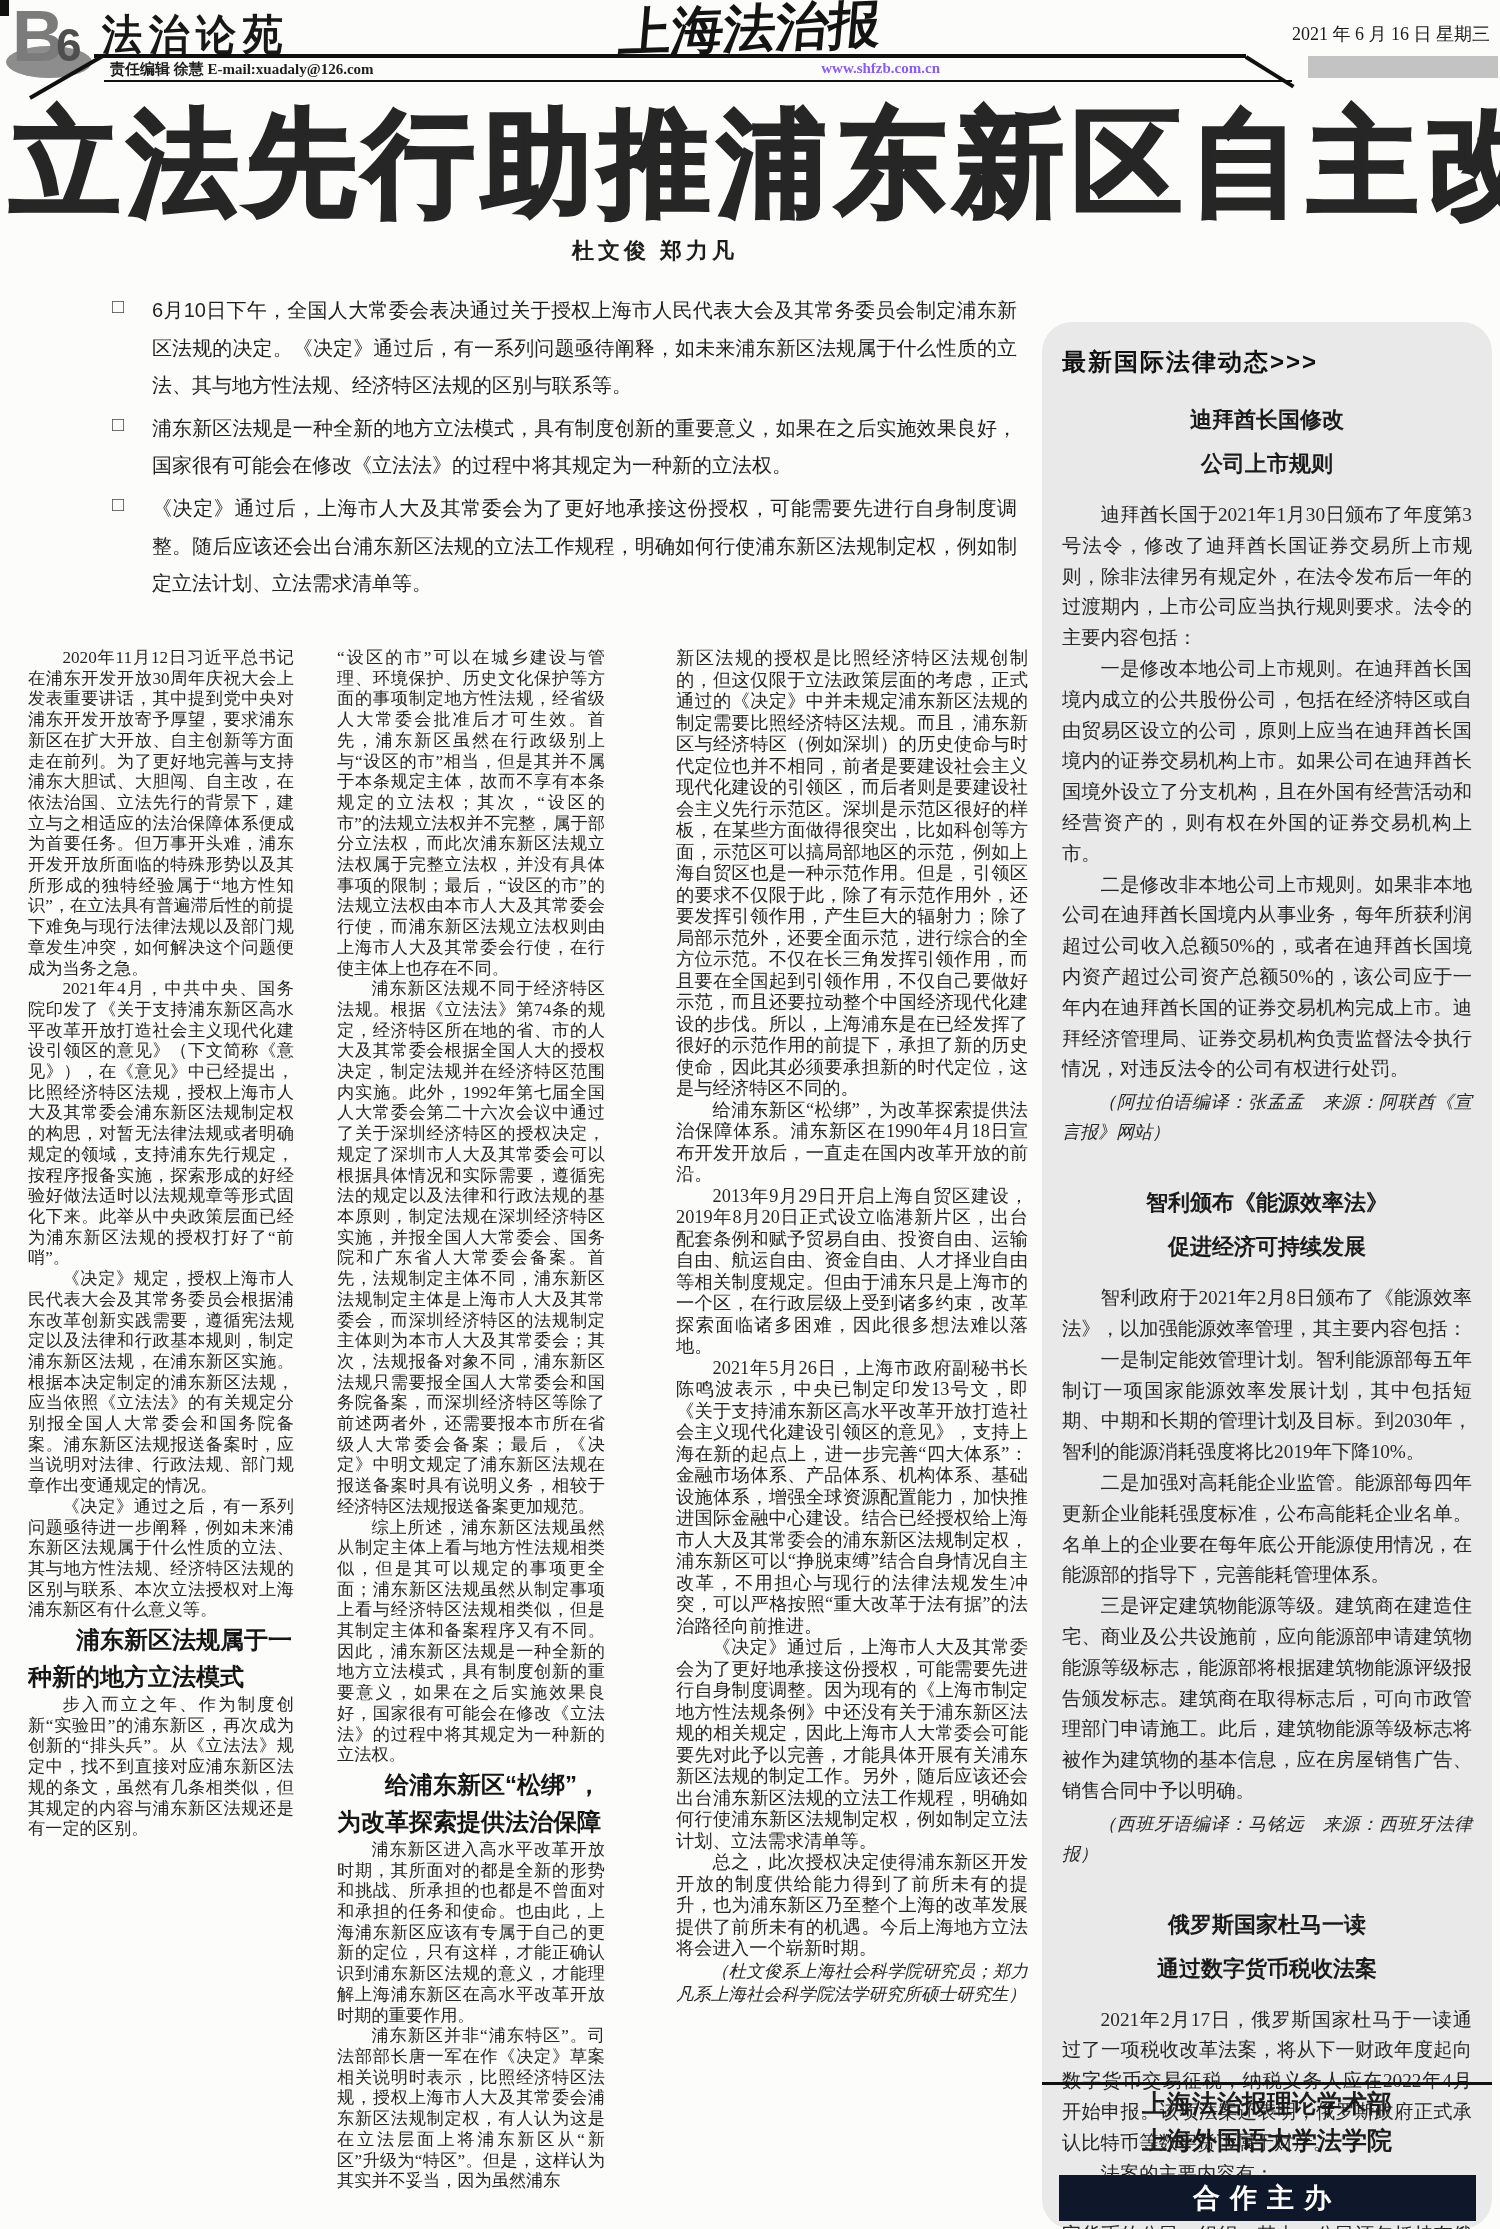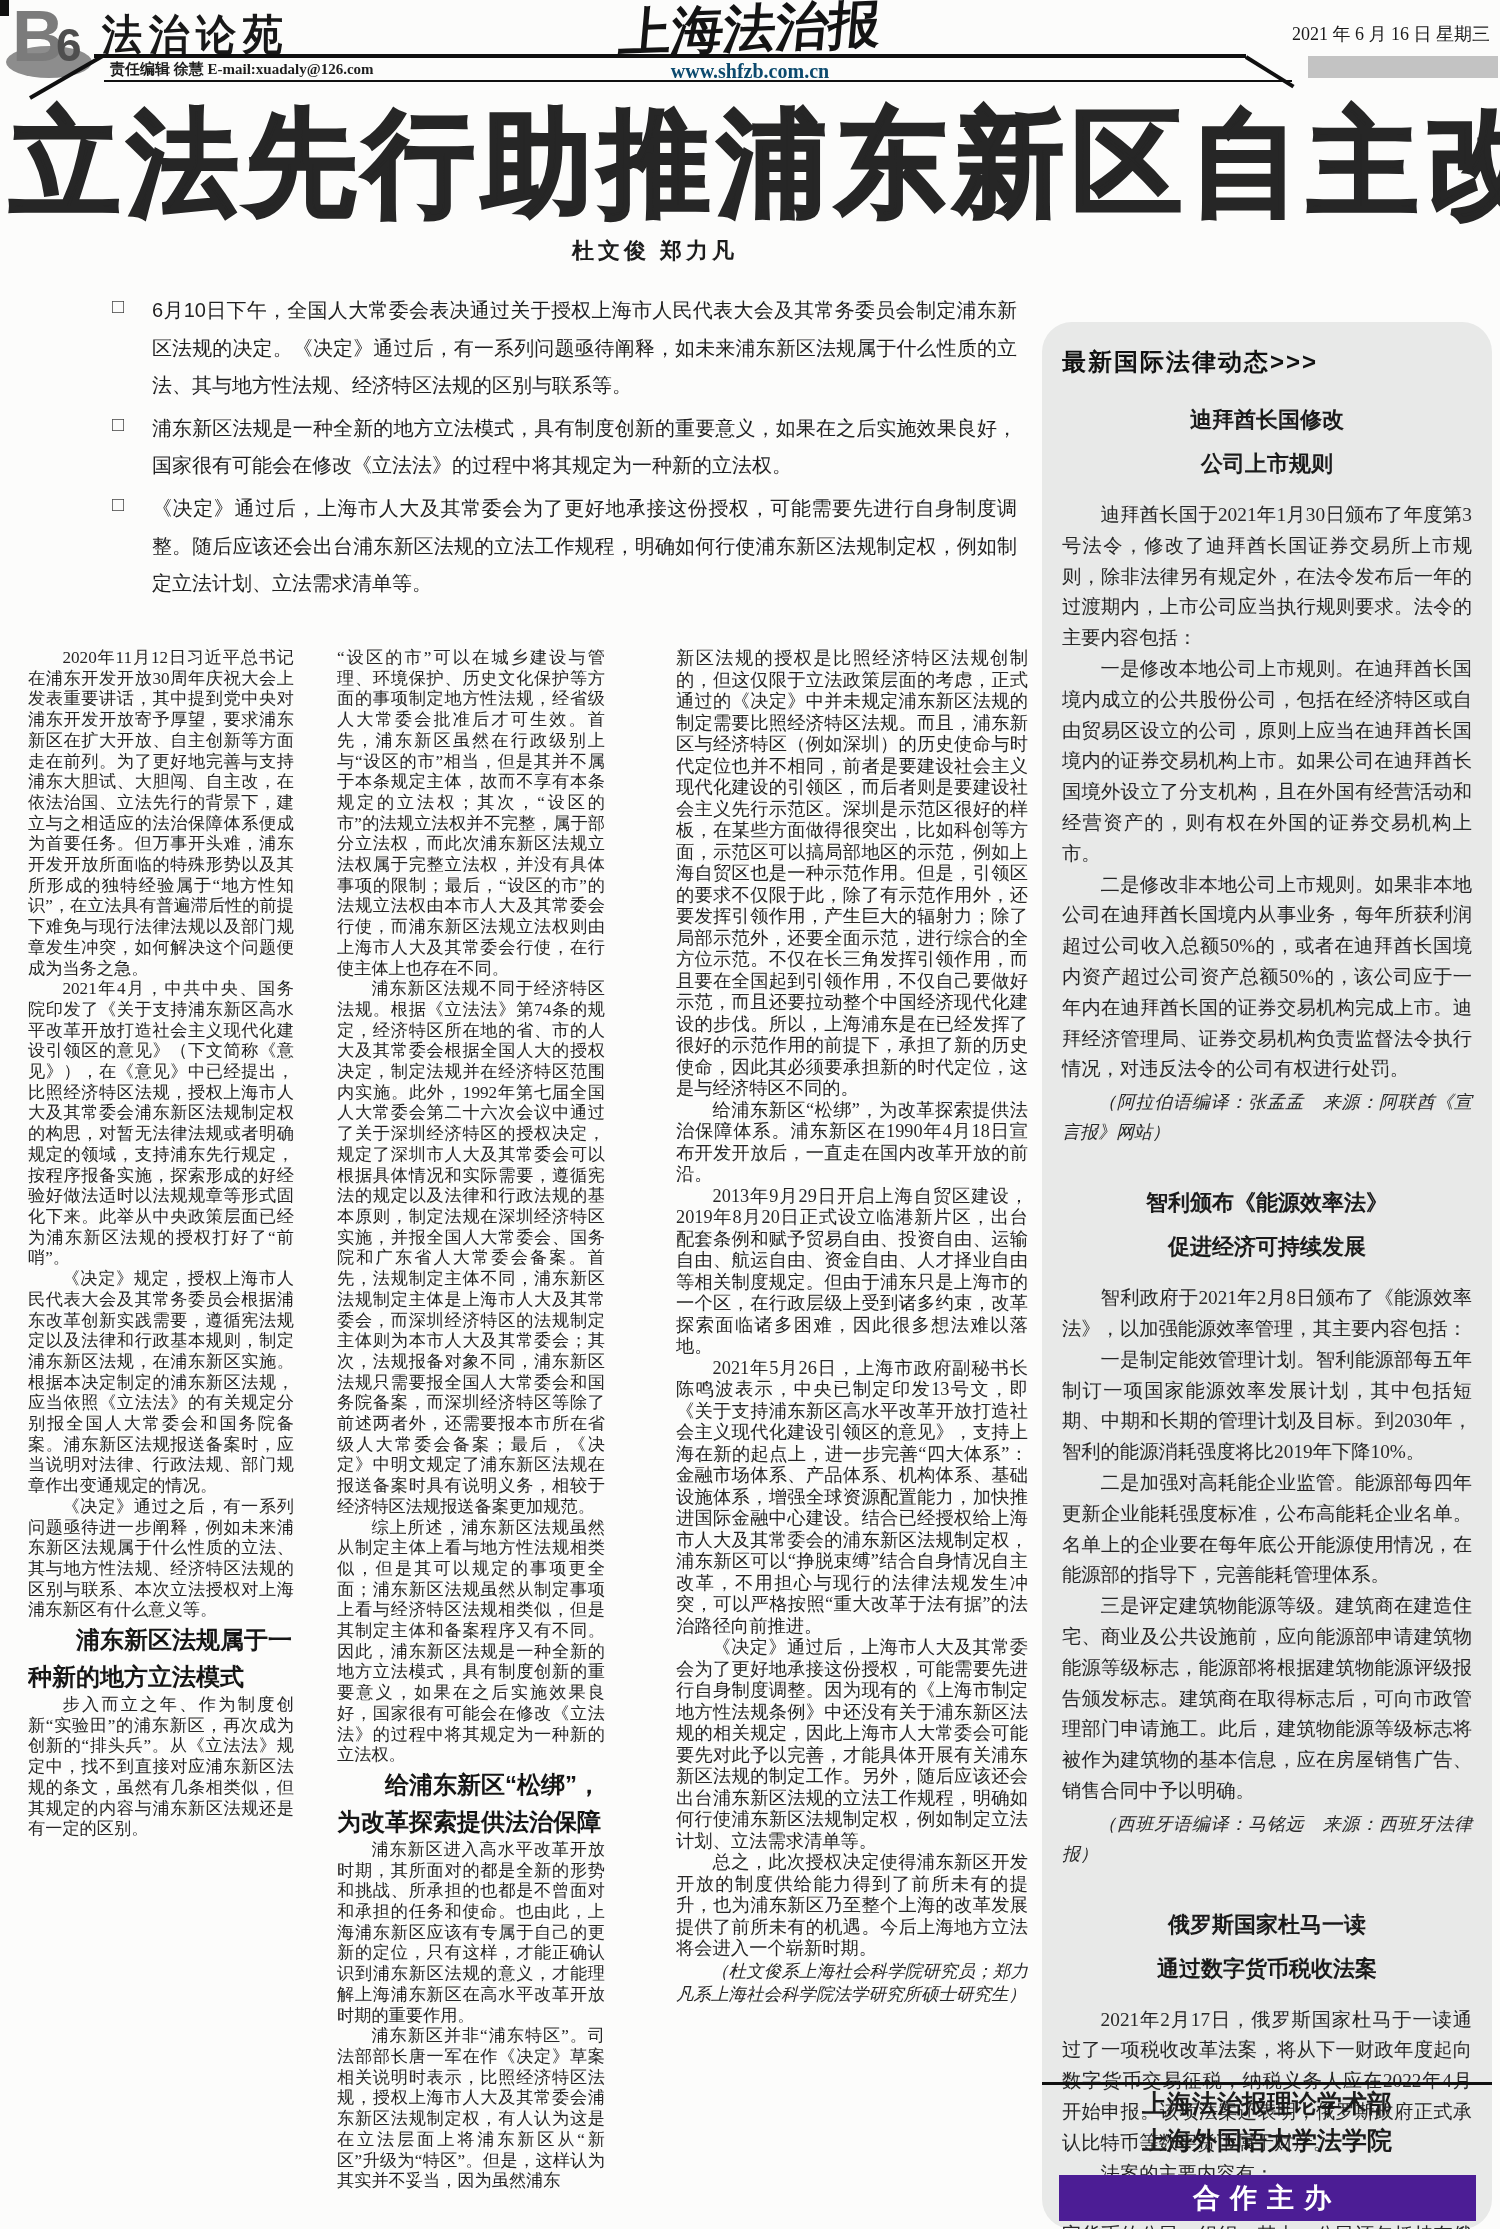--- a/index.html
+++ b/index.html
@@ -12,22 +12,22 @@
           font-weight:900;font-size:72px;line-height:72px;color:#7b7b7b;}
   .logo-6{position:absolute;left:56px;top:22px;font-family:"Liberation Sans",sans-serif;
           font-weight:900;font-size:46px;line-height:46px;color:#4e4e4e;}
   .section-title{position:absolute;left:102px;top:6px;font-family:"Liberation Sans",sans-serif;
           font-weight:900;font-size:40px;letter-spacing:7px;color:#181818;transform:scaleY(1.05);transform-origin:left top;white-space:nowrap;}
   .editor-line{position:absolute;left:110px;top:60px;font-family:Liberation Serif, serif;
           font-size:15px;font-weight:bold;color:#1d1d1d;white-space:nowrap;}
   .masthead{position:absolute;left:560px;top:0px;width:380px;text-align:center;
           font-family:"DejaVu Serif",serif;font-weight:900;font-size:52px;line-height:56px;
           color:#141414;transform:skewX(-7deg) rotate(-2deg);white-space:nowrap;}
-  .website{position:absolute;left:560px;top:60px;width:380px;text-align:center;
-          font-weight:bold;font-size:20px;color:#0c4a6e;}
+  .website{position:absolute;left:560px;top:60px;width:380px;text-align:right;
+          font-weight:bold;font-size:15px;color:#8b5cf6;}
   .date-line{position:absolute;right:10px;top:22px;width:240px;text-align:right;
           font-size:18px;color:#1a1a1a;white-space:nowrap;}
   .decor-bar{position:absolute;left:1308px;top:56px;width:190px;height:22px;background:#c3c3c3;}
   .rule-main{position:absolute;left:94px;top:54px;width:1152px;height:4px;background:#101010;}
   .rule-thin{position:absolute;left:104px;top:80px;width:1188px;height:2px;background:#101010;}
   .diag{position:absolute;height:4px;background:#101010;transform-origin:left center;}
   .diag-left{left:30px;top:96px;width:84px;transform:rotate(-30deg);}
   .diag-right{left:1246px;top:55px;width:56px;transform:rotate(32deg);}
   
   .headline{position:absolute;left:10px;top:104px;width:1480px;text-align:center;white-space:nowrap;
@@ -58,21 +58,21 @@
   .sb-article{margin-bottom:34px;}
   .sb-title{text-align:center;font-weight:bold;font-size:22px;line-height:44px;color:#1a1a1a;}
   .sb-body p{margin:0;font-size:19.3px;line-height:30.8px;text-align:justify;text-indent:2em;color:#262626;}
   .sb-body{margin-top:14px;}
   .sb-source{font-style:italic;font-size:18px;line-height:30px;text-indent:2em;text-align:justify;color:#262626;margin-top:2px;}
   .sb-footer{position:absolute;left:0;top:1760px;width:450px;}
   .sb-rule{width:100%;height:3px;background:#101010;}
   .sb-org{text-align:center;font-family:"Liberation Sans",sans-serif;font-weight:bold;
           font-size:25px;line-height:37px;color:#1b1b1b;}
   .sb-org:first-of-type{margin-top:18px;}
-  .coop-badge{margin:16px auto 0 auto;width:417px;height:46px;background:#4c1d95;
+  .coop-badge{margin:16px auto 0 auto;width:417px;height:46px;background:#0f172a;
           display:flex;align-items:center;justify-content:center;
           font-family:"Liberation Sans",sans-serif;font-weight:bold;font-size:27px;
           letter-spacing:10px;color:#ffffff;}
 </style>
 </head>
 <body>
 
 <div id="page">
 
   <div>

